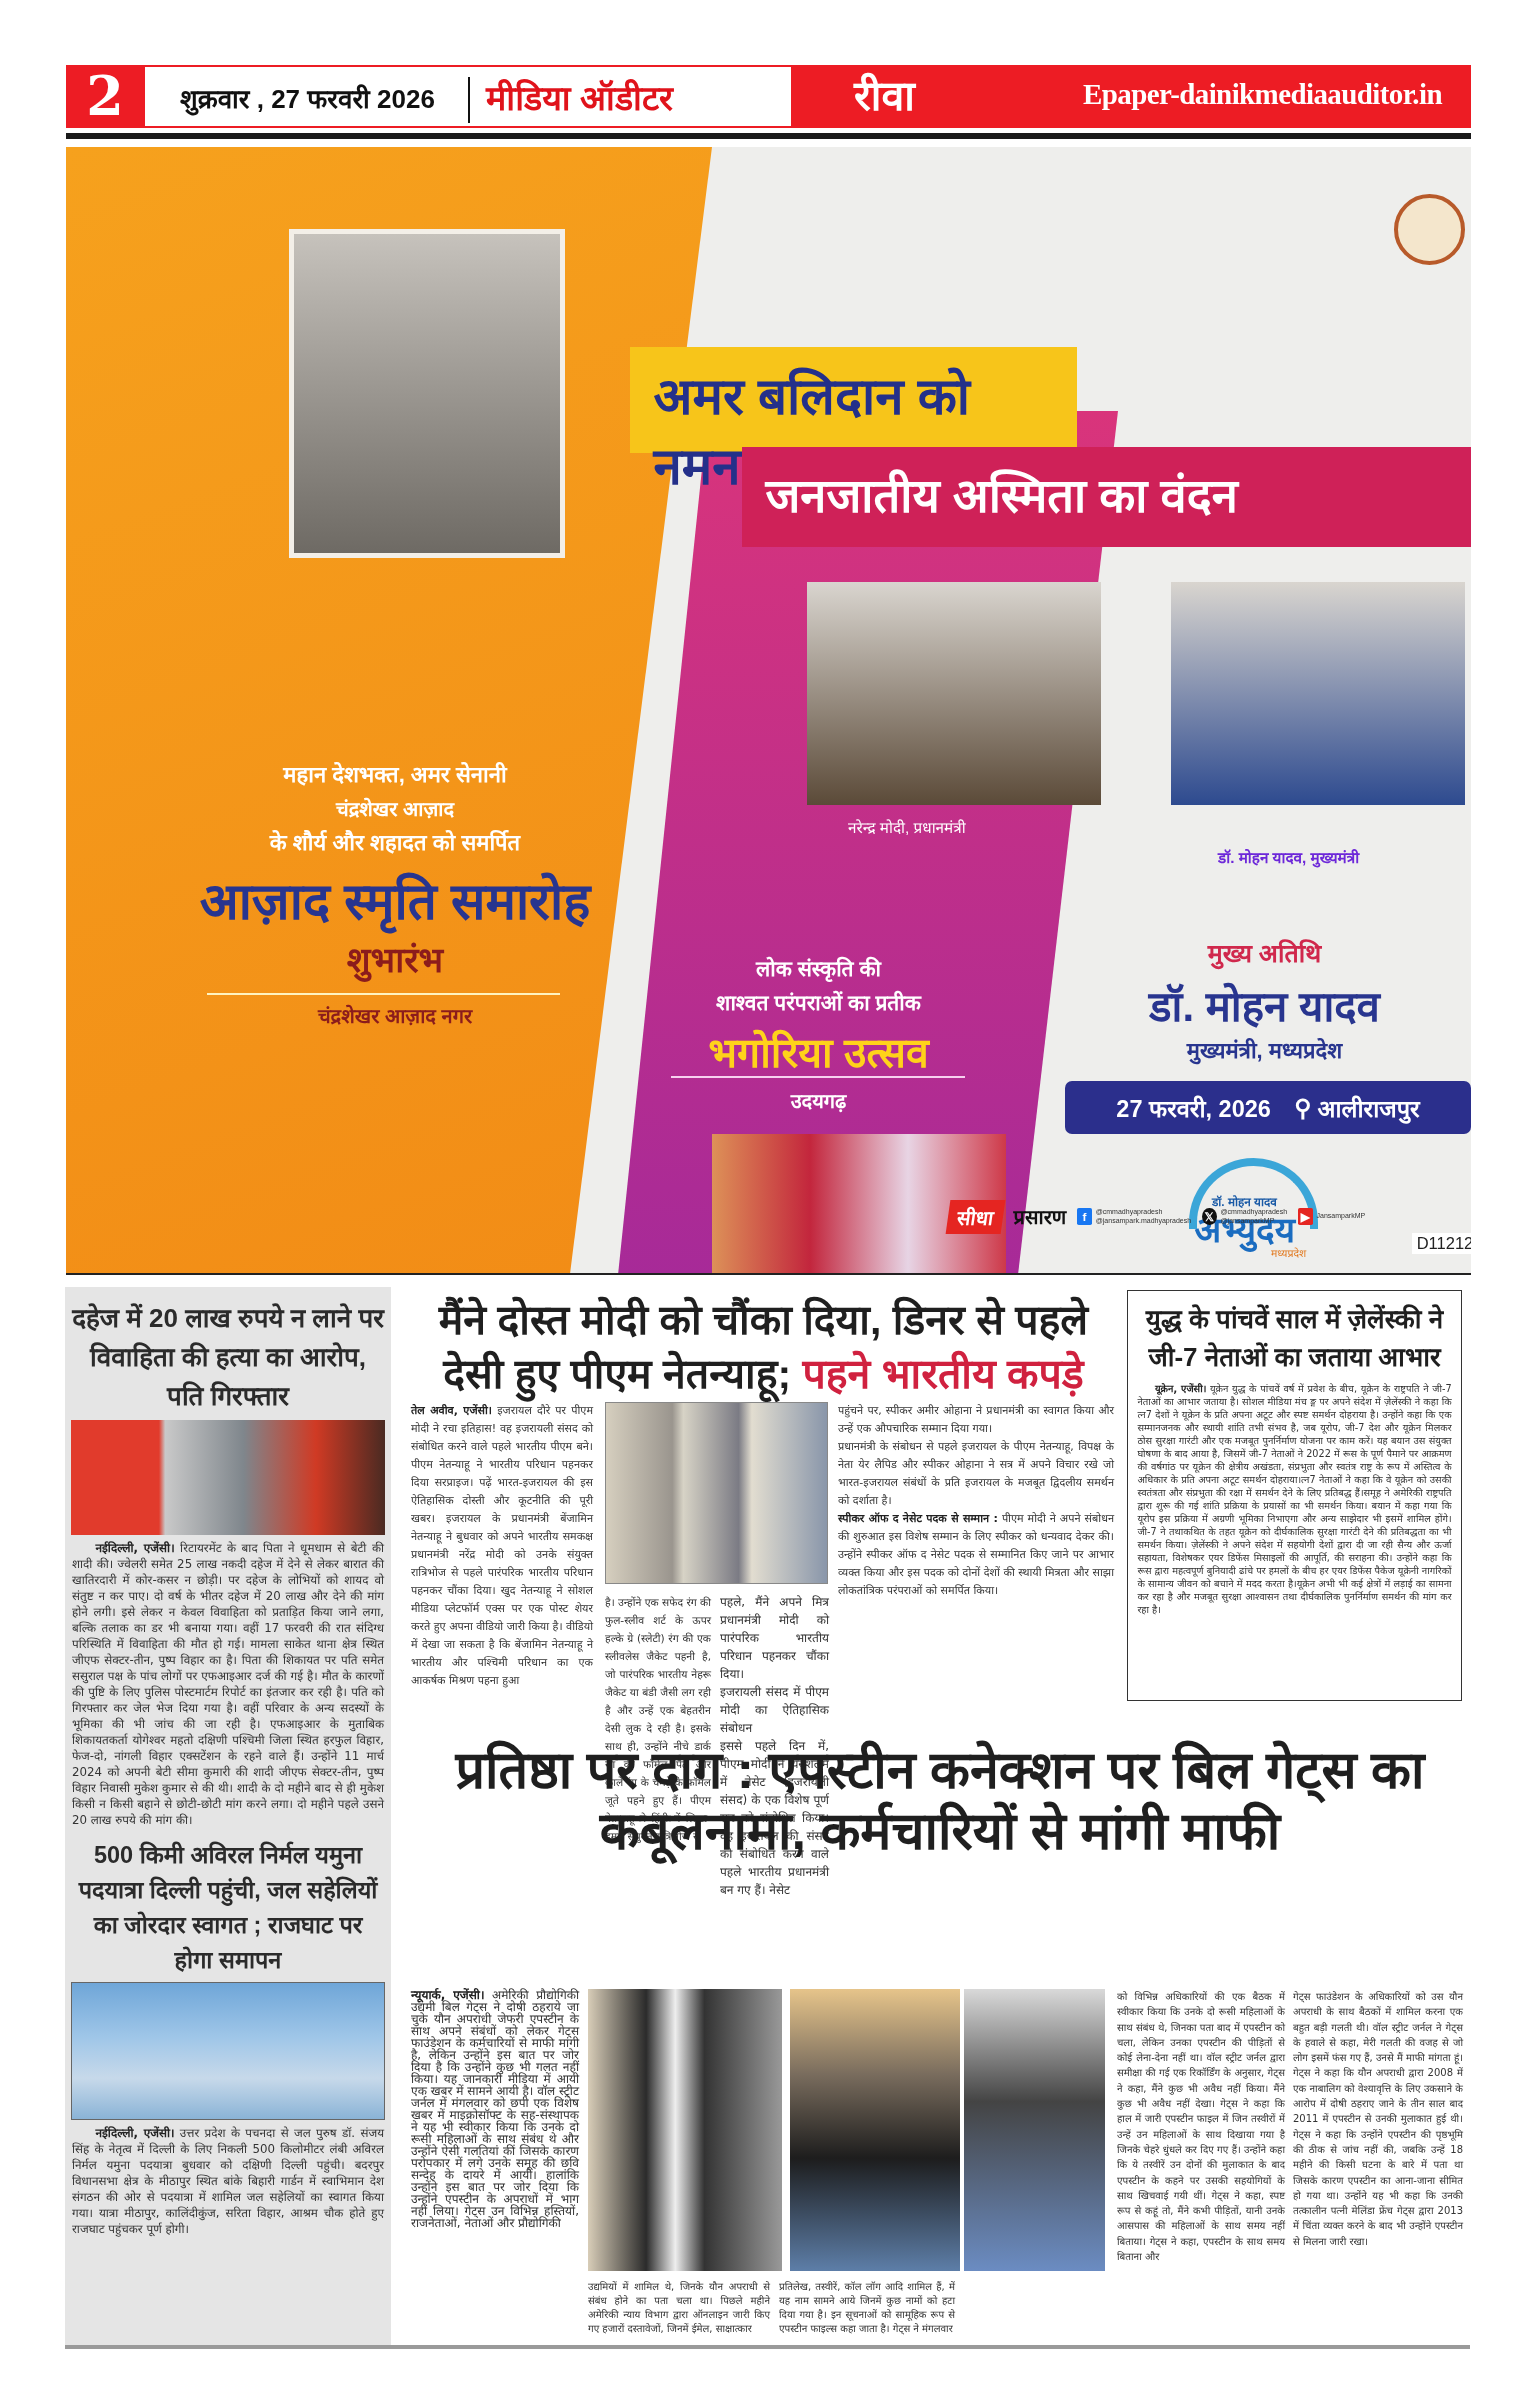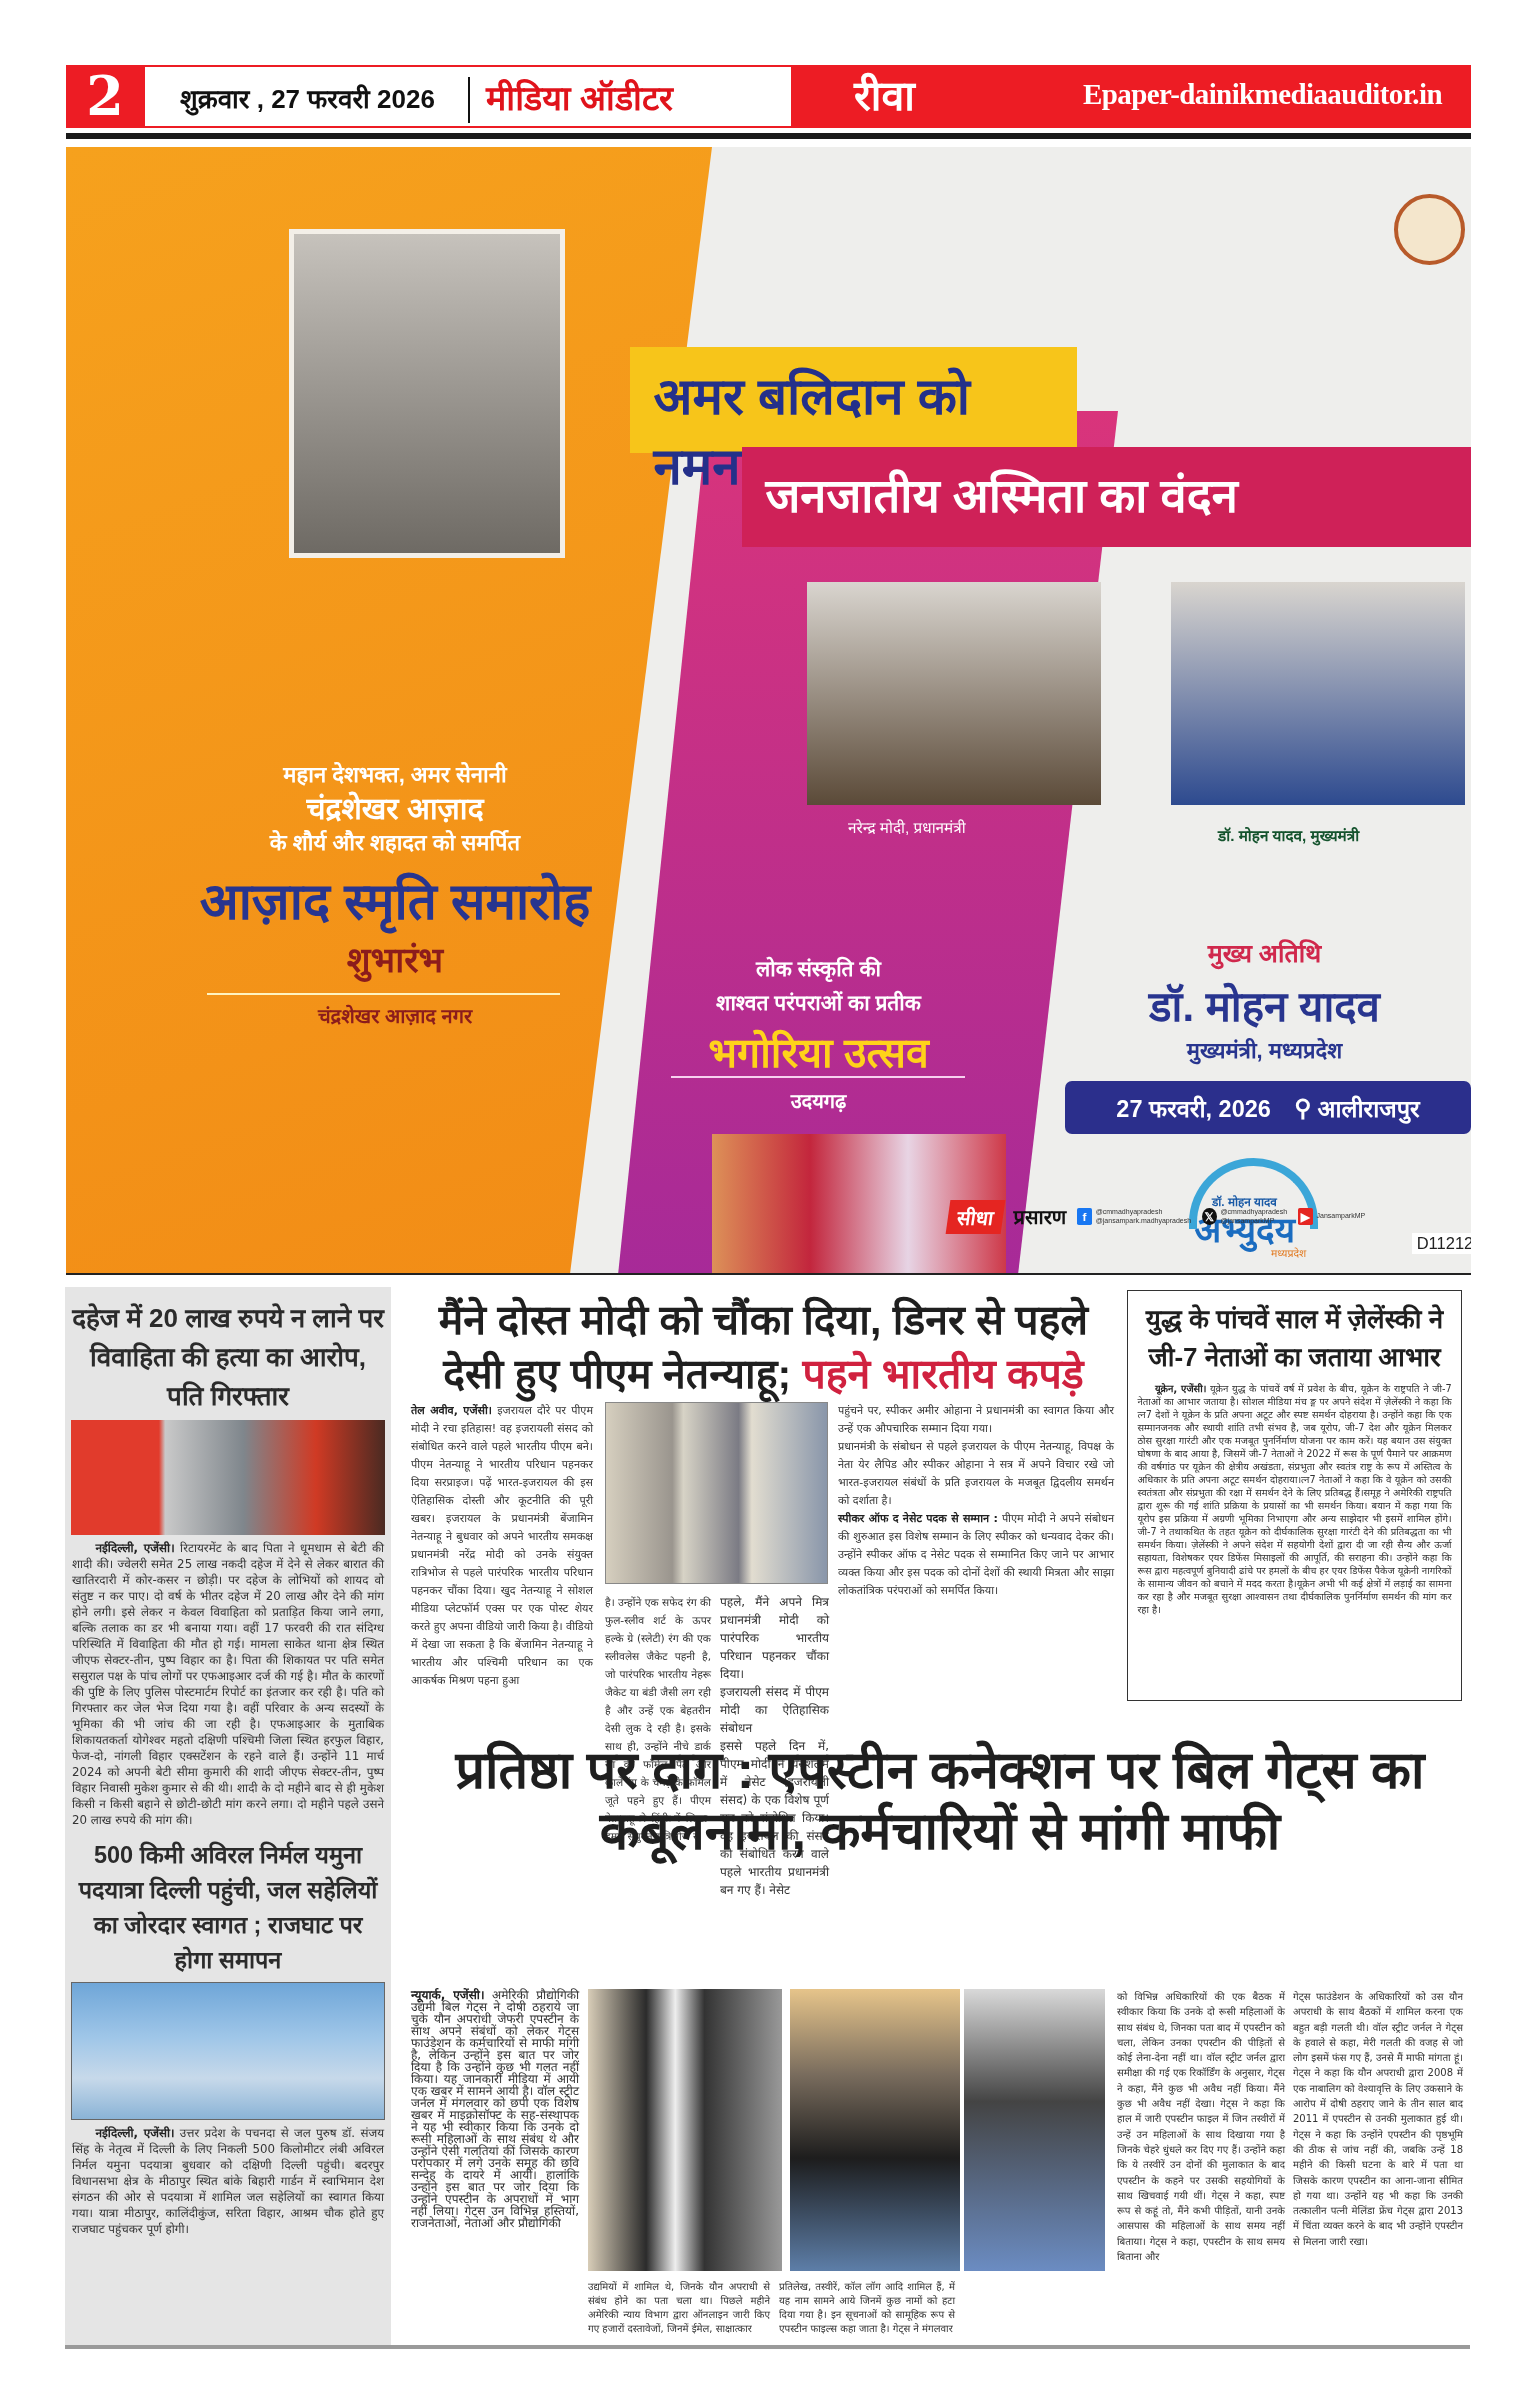--- a/index.html
+++ b/index.html
@@ -98,25 +98,25 @@
       <span>अमर बलिदान को नमन</span>
     </div>
   <div class="abs ad-red">
       <span>जनजातीय अस्मिता का वंदन</span>
     </div>
   <div class="abs ad-emblem"></div>
 
   <div class="abs ad-modi"></div>
   <div class="abs ad-cap" style="left:782px;top:670px;color:#fff;">नरेन्द्र मोदी, प्रधानमंत्री</div>
   <div class="abs ad-yadav"></div>
-  <div class="abs ad-cap" style="left:1152px;top:678px;color:#14532d;font-weight:bold;text-align:right;">डॉ. मोहन यादव, मुख्यमंत्री</div>
+  <div class="abs ad-cap" style="left:1152px;top:700px;color:#6d28d9;font-weight:bold;text-align:right;">डॉ. मोहन यादव, मुख्यमंत्री</div>
 
   <div class="abs ad-left-text">
     <div>महान देशभक्त, अमर सेनानी</div>
-    <div style="font-size:30px;">चंद्रशेखर आज़ाद</div>
+    <div style="font-size:20px;">चंद्रशेखर आज़ाद</div>
     <div>के शौर्य और शहादत को समर्पित</div>
   </div>
   <div class="abs ad-azad">आज़ाद स्मृति समारोह</div>
   <div class="abs ad-shubh">शुभारंभ</div>
   <div class="abs ad-line1"></div>
   <div class="abs ad-nagar">चंद्रशेखर आज़ाद नगर</div>
 
   <div class="abs ad-bhag">भगोरिया उत्सव</div>
   <div class="abs ad-mid-text">
     <div>लोक संस्कृति की</div>

